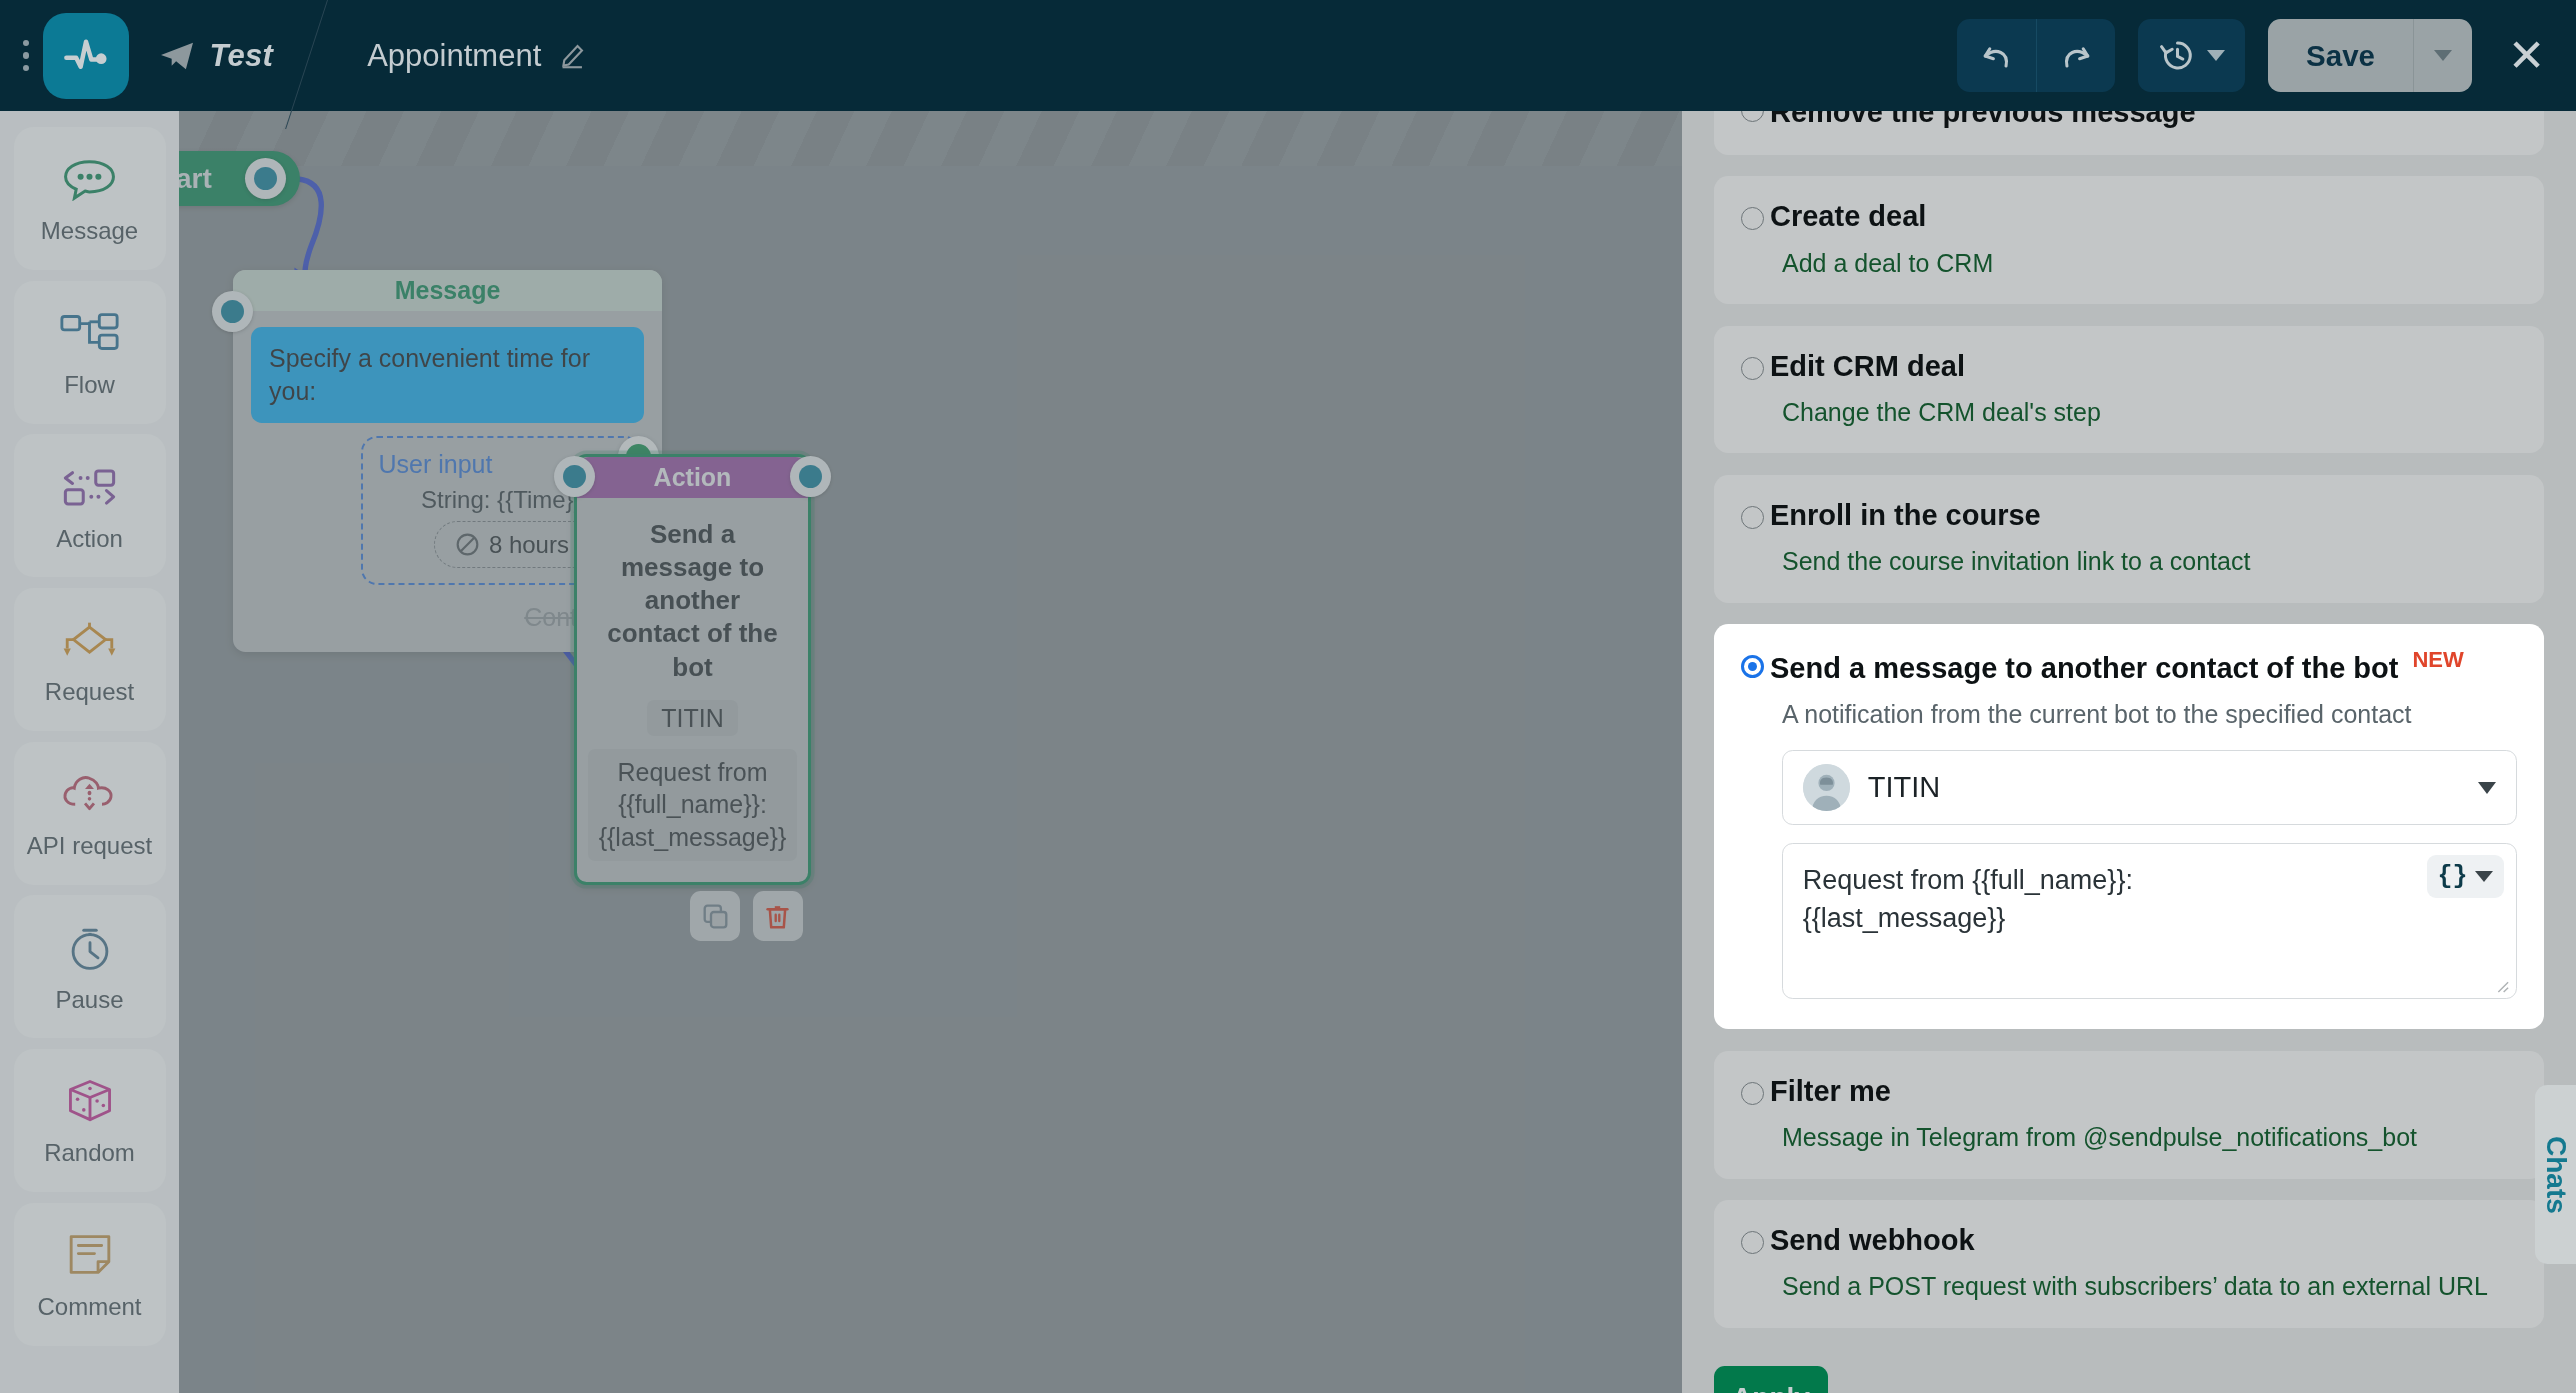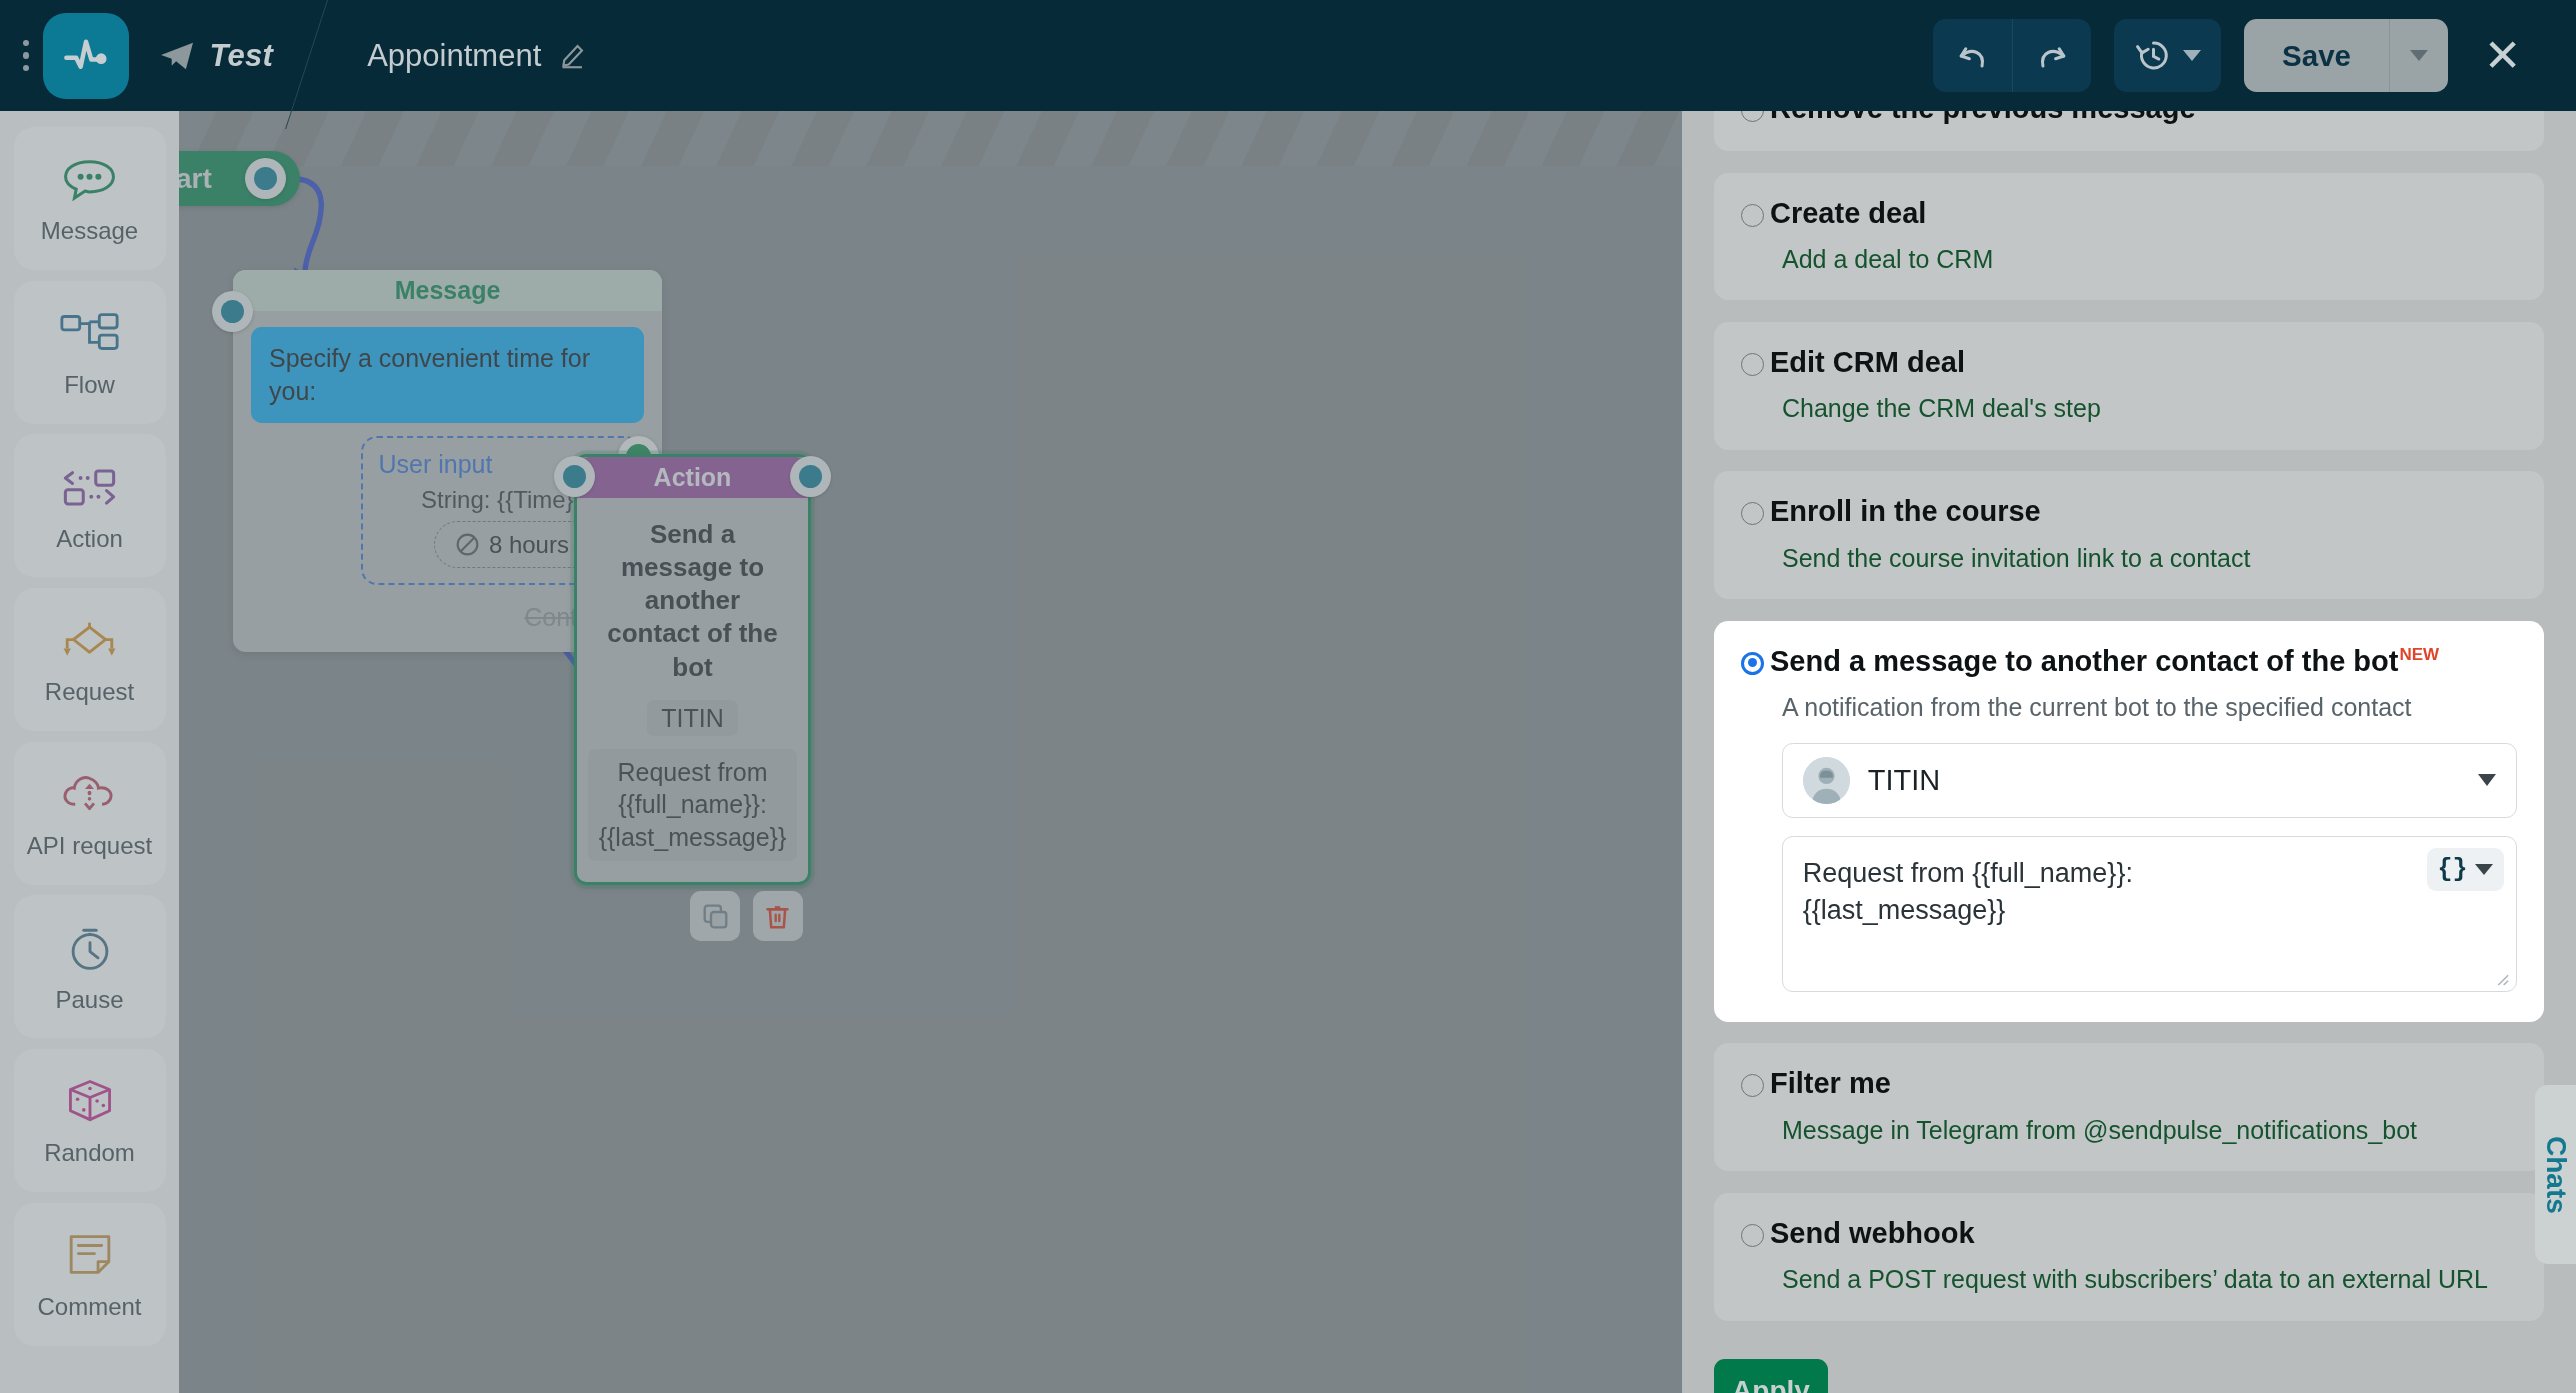--- a/index.html
+++ b/index.html
@@ -25,21 +25,21 @@
   .bc{ display:flex; align-items:center; height:100%; }
   .bc-item{ display:flex;align-items:center; gap:14.3px; padding:0 30px; cursor:pointer;font-style:italic;}
   .bc-item .lbl{ color:#c4ccd0; font-size:31px; font-weight:bold; letter-spacing:0.3px;}
   .bc-sep{ width:39px;height:111px; position:relative;}
   .bc-sep:after{
     content:""; position:absolute; left:5.4px; top:-18px; width:0.9px; height:147px;
     background:#2a4654; transform:skewX(-18deg);
   }
   .bc-title{ color:#c4ccd0; font-size:31px; font-weight:normal; padding-left:25px;}
   .pencil{ margin-left:18px; cursor:pointer;}
-  .tb-right{ margin-left:auto; display:flex;align-items:center; gap:23px; padding-right:42px;}
+  .tb-right{ margin-left:auto; display:flex;align-items:center; gap:23px; padding-right:18px;}
   .tb-group{ display:flex; background:#0b3950; border-radius:12.5px; overflow:hidden;}
   .tb-btn{ width:79px;height:73px; display:flex;align-items:center;justify-content:center;
            cursor:pointer; }
   .tb-btn + .tb-btn{ border-left:0.9px solid #164a63;}
   .tb-hist{ background:#0b3950; border-radius:12.5px; display:flex;align-items:center;
             justify-content:center; gap:10.7px; height:73px; padding:0 19.7px; cursor:pointer;}
   .save-group{ display:flex; background:#9aa3a6; border-radius:12.5px; overflow:hidden;
                height:73px; align-items:stretch; }
   .save-main{ display:flex;align-items:center;justify-content:center; padding:0 38px;
               color:#0b3144; font-size:29.5px; font-weight:bold; cursor:pointer;}
@@ -153,22 +153,22 @@
     padding:23px 27px 25px 27px; cursor:pointer;
   }
   .opt-card.first{ border-radius:0 0 14.3px 14.3px; padding-top:0; margin-top:-19.7px;}
   .opt-head{ display:flex; align-items:flex-start; gap:6px;}
   .radio{ width:23px;height:23px;border-radius:50%;border:1.8px solid #6d7579;
           flex:0 0 auto; margin-top:8px; background:transparent;}
   .radio.on{ border:3.6px solid #1a73e8; background:#fff; position:relative;}
   .radio.on:after{ content:""; position:absolute;left:3.6px;top:3.6px;width:9px;height:9px;
                    border-radius:50%; background:#1a73e8;}
   .opt-title{ font-size:29px; font-weight:bold; color:#0d1214; line-height:1.2;}
-  .opt-title .new{ color:#e0452b; font-size:17px; font-weight:bold;
-                   vertical-align:super; margin-left:1px;}
+  .opt-title .new{ color:#e0452b; font-size:22px; font-weight:bold;
+                   vertical-align:super; margin-left:14px;}
   .opt-desc{ font-size:25px; color:#14532d; margin:12.5px 0 0 41px; line-height:1.3;}
 
   .opt-card.selected{
     background:#ffffff; border-radius:14.3px; margin:0 32px 21.5px 32px;
     padding:23px 27px 30px 27px;
   }
   .opt-card.selected .opt-title{ color:#0d1214;}
   .opt-card.selected .opt-desc{ color:#59646a;}
   .select-box{
     margin:19.7px 0 0 41px; height:75px; border:1.8px solid #d6dadd; border-radius:10.7px;

